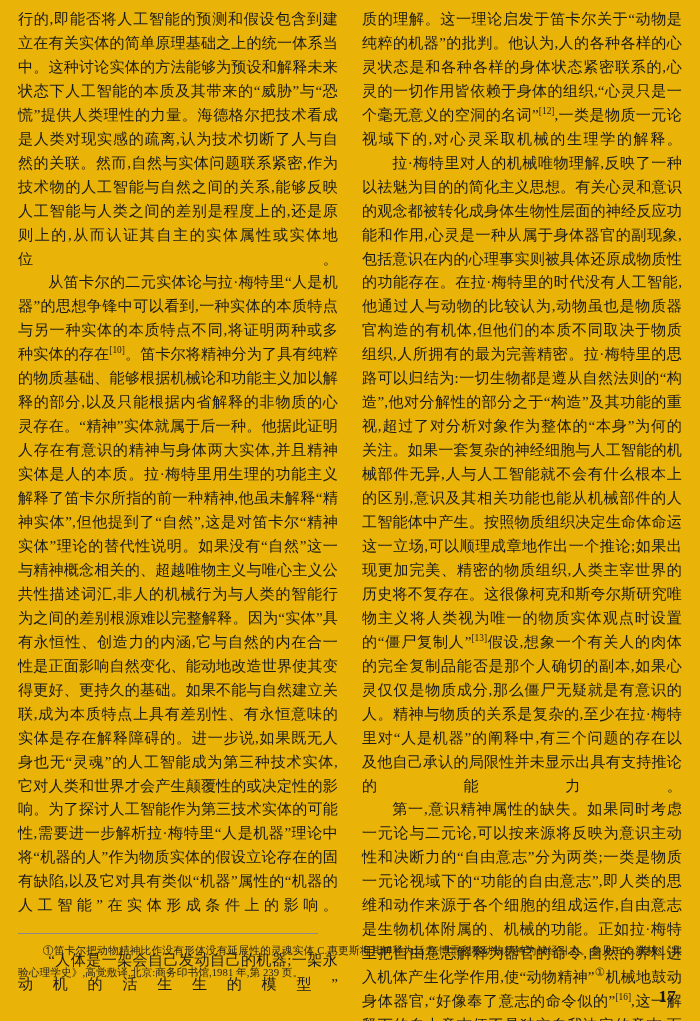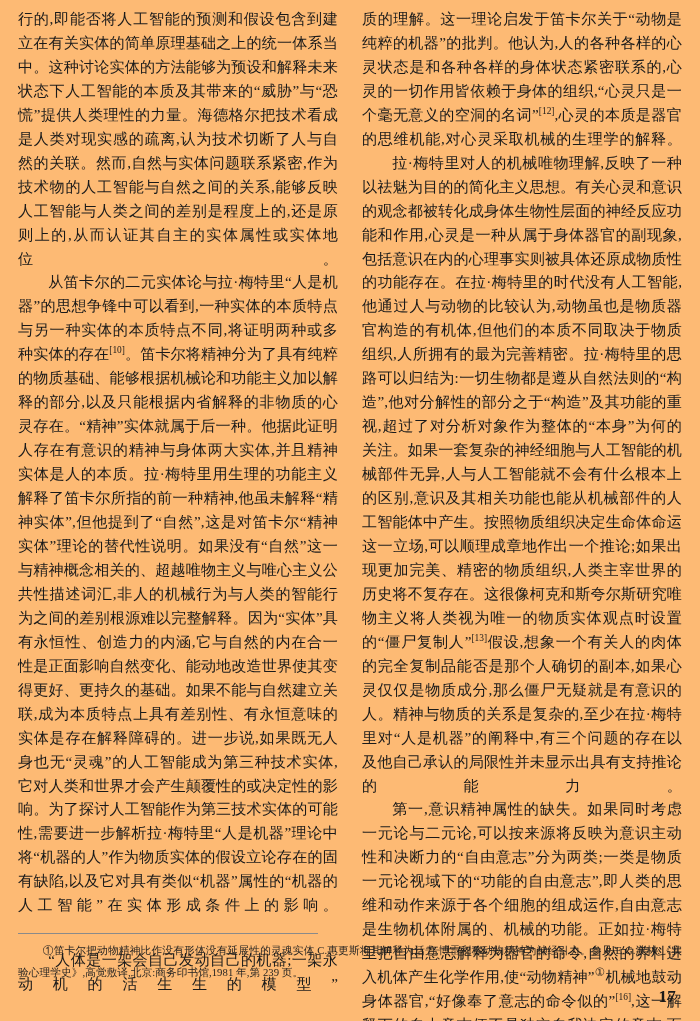--- a/index.html
+++ b/index.html
@@ -9,21 +9,21 @@
     background: #ffffff;
   }
   body {
     font-family: "Liberation Serif", "DejaVu Serif", serif;
     color: #1a1a1a;
   }
   #page {
     position: relative;
     width: 700px;
     height: 1021px;
-    background: #fdba74;
+    background: #eab308;
     overflow: hidden;
     box-sizing: border-box;
   }
   #columns {
     position: absolute;
     left: 18px;
     top: 8px;
     width: 664px;
     height: 940px;
     display: flex;
@@ -127,21 +127,21 @@
       <div class="spacer-sm"></div>
 
       <p class="para indent last-justify">
         <span>“人体是一架会自己发动自己的机器;一架永动机的活生生的模型”</span>
       </p>
     </div>
 
     <div class="column">
 
       <p class="para last-justify">
-        <span>质的理解。这一理论启发于笛卡尔关于“动物是纯粹的机器”的批判。他认为,人的各种各样的心灵状态是和各种各样的身体状态紧密联系的,心灵的一切作用皆依赖于身体的组织,“心灵只是一个毫无意义的空洞的名词”</span><sup class="ref">[12]</sup><span>,心灵的本质是器官的思维机能,对心灵采取机械的生理学的解释。</span>
+        <span>质的理解。这一理论启发于笛卡尔关于“动物是纯粹的机器”的批判。他认为,人的各种各样的心灵状态是和各种各样的身体状态紧密联系的,心灵的一切作用皆依赖于身体的组织,“心灵只是一个毫无意义的空洞的名词”</span><sup class="ref">[12]</sup><span>,一类是物质一元论视域下的,对心灵采取机械的生理学的解释。</span>
       </p>
 
       <p class="para indent last-justify">
         <span>拉·梅特里对人的机械唯物理解,反映了一种以祛魅为目的的简化主义思想。有关心灵和意识的观念都被转化成身体生物性层面的神经反应功能和作用,心灵是一种从属于身体器官的副现象,包括意识在内的心理事实则被具体还原成物质性的功能存在。在拉·梅特里的时代没有人工智能,他通过人与动物的比较认为,动物虽也是物质器官构造的有机体,但他们的本质不同取决于物质组织,人所拥有的最为完善精密。拉·梅特里的思路可以归结为:一切生物都是遵从自然法则的“构造”,他对分解性的部分之于“构造”及其功能的重视,超过了对分析对象作为整体的“本身”为何的关注。如果一套复杂的神经细胞与人工智能的机械部件无异,人与人工智能就不会有什么根本上的区别,意识及其相关功能也能从机械部件的人工智能体中产生。按照物质组织决定生命体命运这一立场,可以顺理成章地作出一个推论;如果出现更加完美、精密的物质组织,人类主宰世界的历史将不复存在。这很像柯克和斯夸尔斯研究唯物主义将人类视为唯一的物质实体观点时设置的“僵尸复制人”</span><sup class="ref">[13]</sup><span>假设,想象一个有关人的肉体的完全复制品能否是那个人确切的副本,如果心灵仅仅是物质成分,那么僵尸无疑就是有意识的人。精神与物质的关系是复杂的,至少在拉·梅特里对“人是机器”的阐释中,有三个问题的存在以及他自己承认的局限性并未显示出具有支持推论的能力。</span>
       </p>
 
       <p class="para indent last-justify">
         <span>第一,意识精神属性的缺失。如果同时考虑一元论与二元论,可以按来源将反映为意识主动性和决断力的“自由意志”分为两类;一类是物质一元论视域下的“功能的自由意志”,即人类的思维和动作来源于各个细胞的组成运作,自由意志是生物机体附属的、机械的功能。正如拉·梅特里把自由意志解释为器官的命令,自然的养料进入机体产生化学作用,使“动物精神”</span><sup class="circled">①</sup><span>机械地鼓动身体器官,“好像奉了意志的命令似的”</span><sup class="ref">[16]</sup><span>,这一解释下的自由意志便不是独立自我决定的意志,而是“奉</span>
       </p>
     </div>

